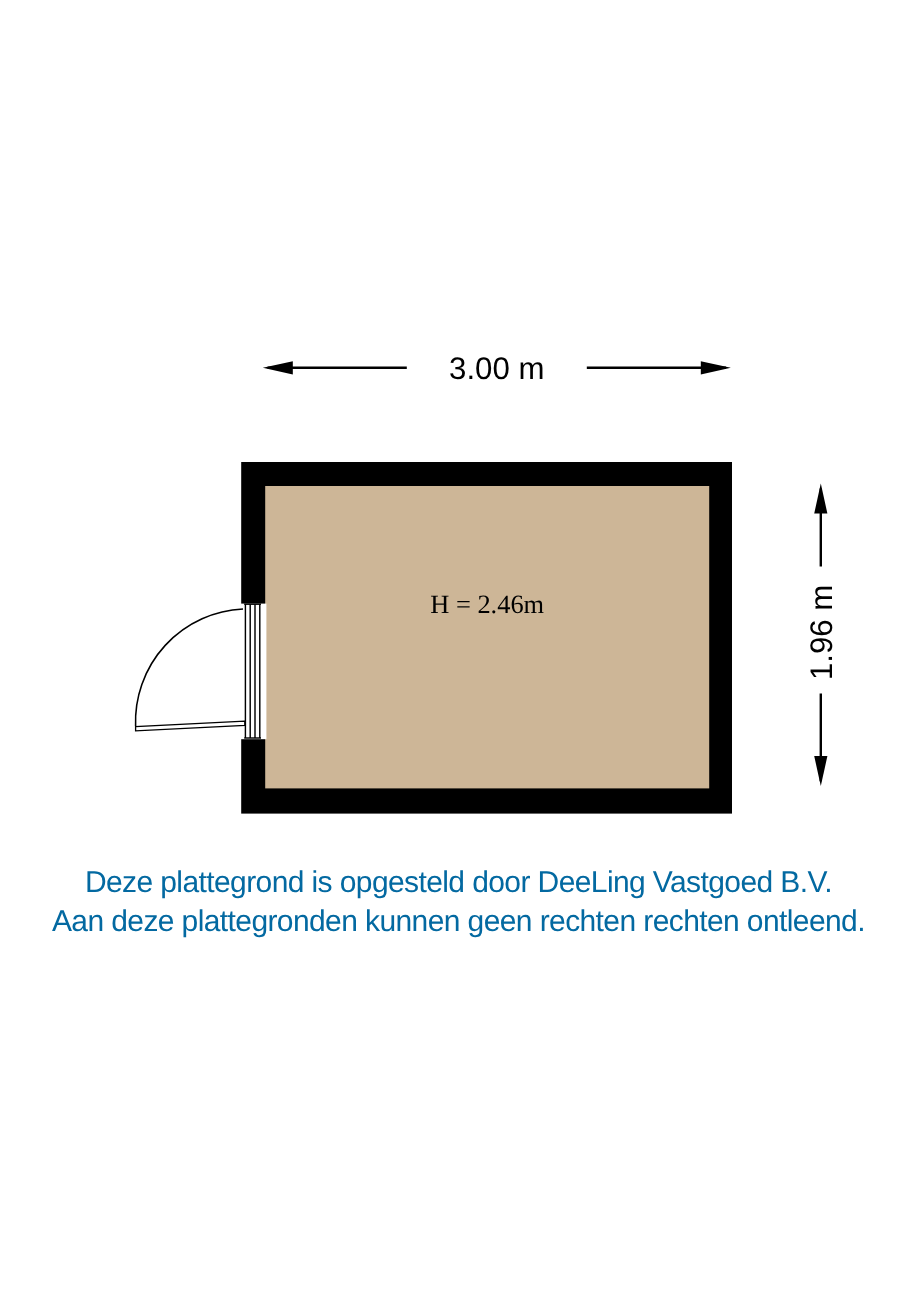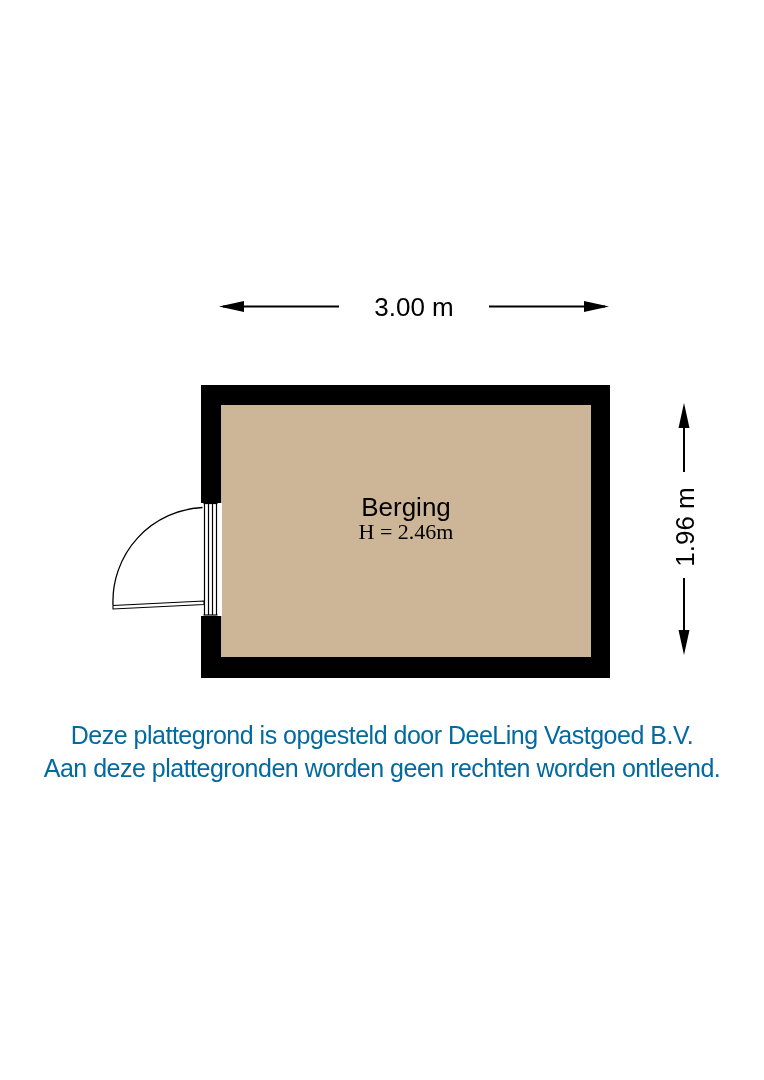--- a/index.html
+++ b/index.html
@@ -115,22 +115,21 @@
       <polygon points="684,403 678.5,428 689.5,428" stroke="none"></polygon>
       <polygon points="684,655 678.5,630 689.5,630" stroke="none"></polygon>
     </g>
   </svg>
 
   <div class="dim-label dim-top">3.00 m</div>
 
   <div class="dim-label dim-right">1.96 m</div>
 
   <div class="room-label">
-    <div class="room-name">Berging</div>
     <div class="room-height">H = 2.46m</div>
   </div>
 
   <div class="disclaimer">
     <div>Deze plattegrond is opgesteld door DeeLing Vastgoed B.V.</div>
-    <div>Aan deze plattegronden worden geen rechten worden ontleend.</div>
+    <div>Aan deze plattegronden kunnen geen rechten rechten ontleend.</div>
   </div>
 
 </div>
 
 </body></html>

